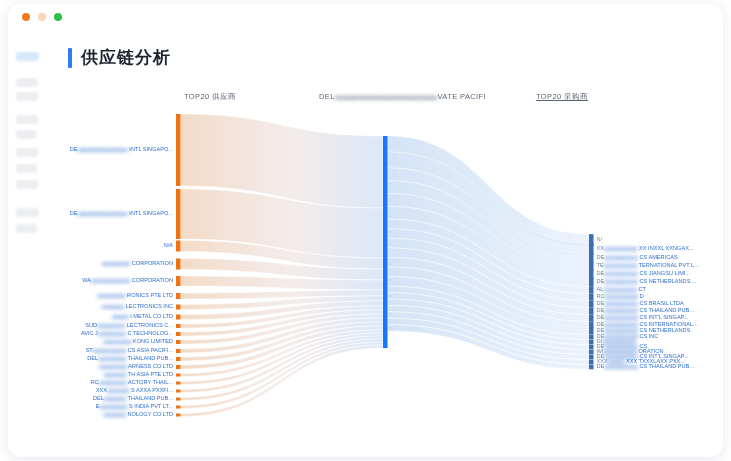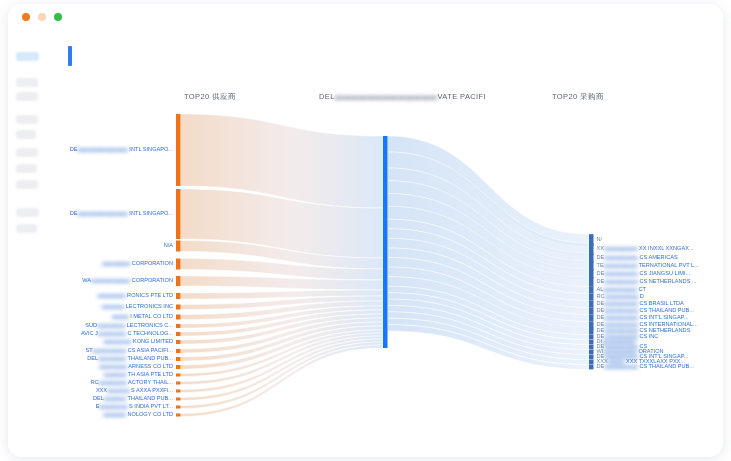--- a/index.html
+++ b/index.html
@@ -64,21 +64,21 @@
   }
 
   
   .col-cap {
     position: absolute; top: 88px;
     font-size: 7.5px; color: #5a6474; letter-spacing: 0.4px;
     white-space: nowrap;
   }
   #cap-left   { left: 176px; }
   #cap-mid    { left: 311px; }
-  #cap-right  { left: 544px; }
+  #cap-right  { left: 528px; text-decoration: underline; }
   .cap-blur {
     display: inline-block;
     filter: blur(2.2px);
     color: #6b7687;
   }
 
   
   #sankey {
     position: absolute; left: 0; top: 0;
     width: 715px; height: 453px;
@@ -120,20 +120,21 @@
         <div class="sb-item plain" style="top: 100px; width: 20px;"></div>
         <div class="sb-item plain" style="top: 118px; width: 22px;"></div>
         <div class="sb-item plain" style="top: 134px; width: 21px;"></div>
         <div class="sb-item plain" style="top: 150px; width: 22px;"></div>
         <div class="sb-item plain" style="top: 178px; width: 23px;"></div>
         <div class="sb-item plain" style="top: 194px; width: 21px;"></div>
       </div>
 
     <div class="page-title-wrap">
       <span class="title-accent"></span>
+      <span class="page-title">供应链分析</span>
     </div>
 
     <div class="col-cap" id="cap-left">TOP20 供应商</div>
 
     <div class="col-cap" id="cap-mid">
       <span>DEL</span><span class="cap-blur">▬▬▬▬▬▬▬▬▬▬▬▬▬</span><span>VATE PACIFI</span>
     </div>
 
     <div class="col-cap" id="cap-right">TOP20 采购商</div>
 

